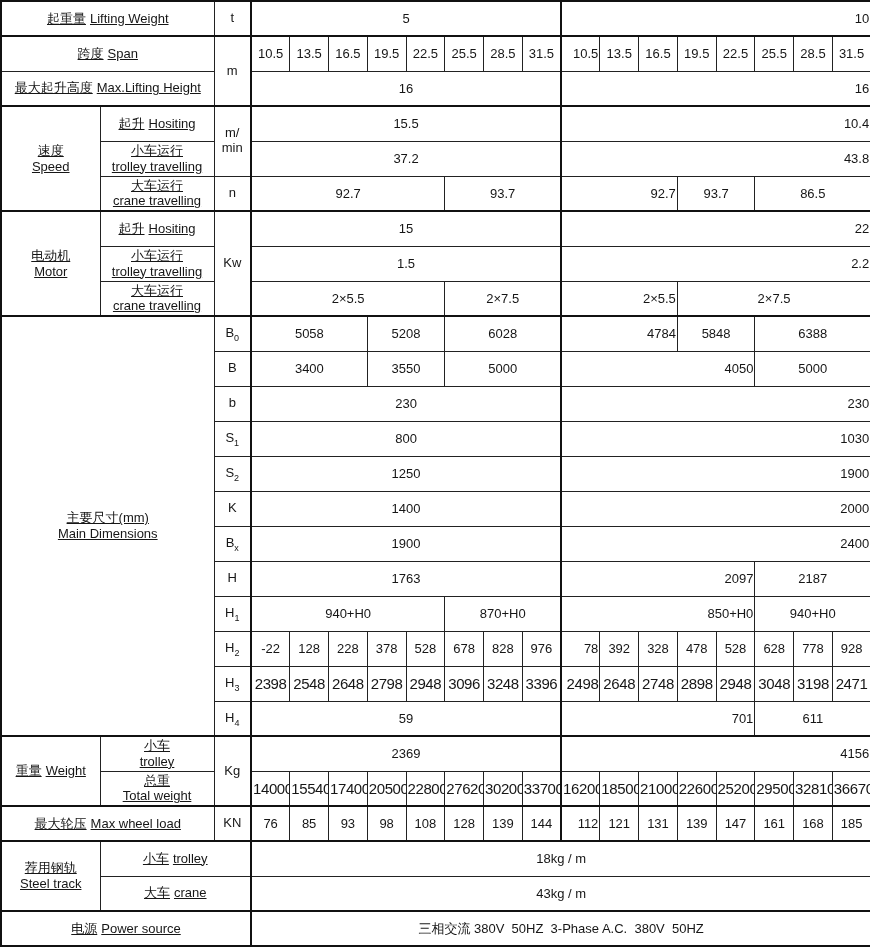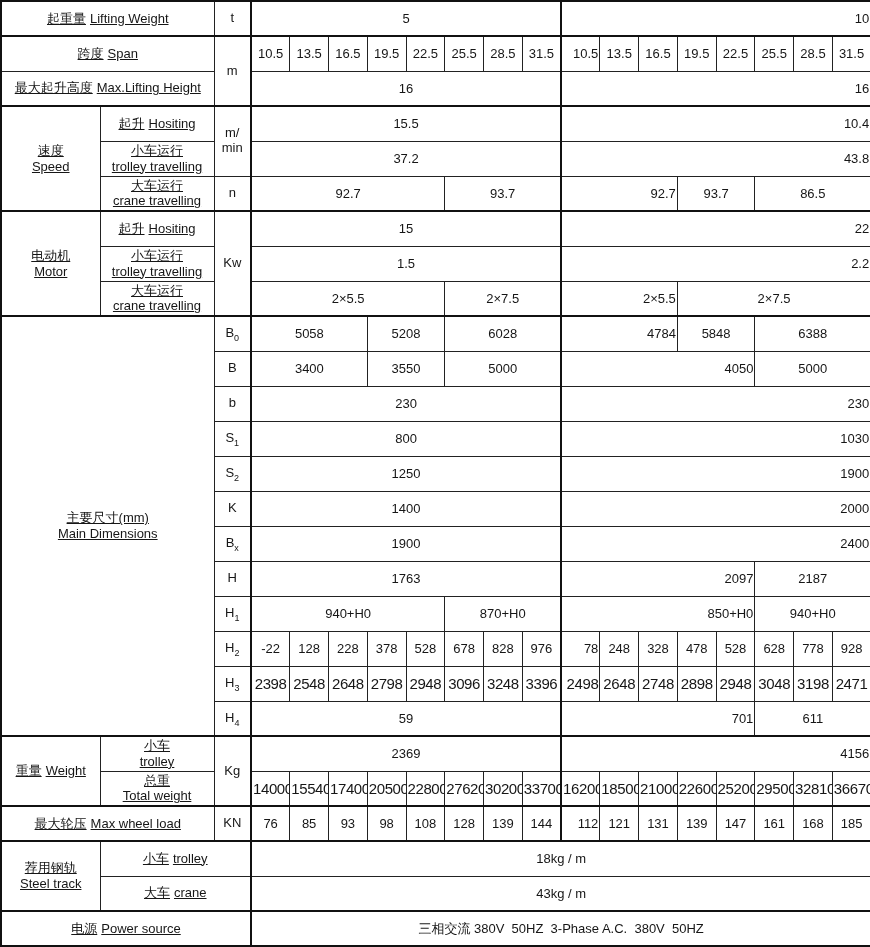--- a/index.html
+++ b/index.html
@@ -217,21 +217,21 @@
   <td class="unit"><span>H</span><sub>2</sub></td>
   <td class="ud">-22</td>
   <td>128</td>
   <td>228</td>
   <td>378</td>
   <td>528</td>
   <td>678</td>
   <td>828</td>
   <td>976</td>
   <td class="hd">78</td>
-  <td>248</td>
+  <td>392</td>
   <td>328</td>
   <td>478</td>
   <td>528</td>
   <td>628</td>
   <td>778</td>
   <td>928</td>
 </tr>
 
 <tr>
   <td class="unit"><span>H</span><sub>3</sub></td>

